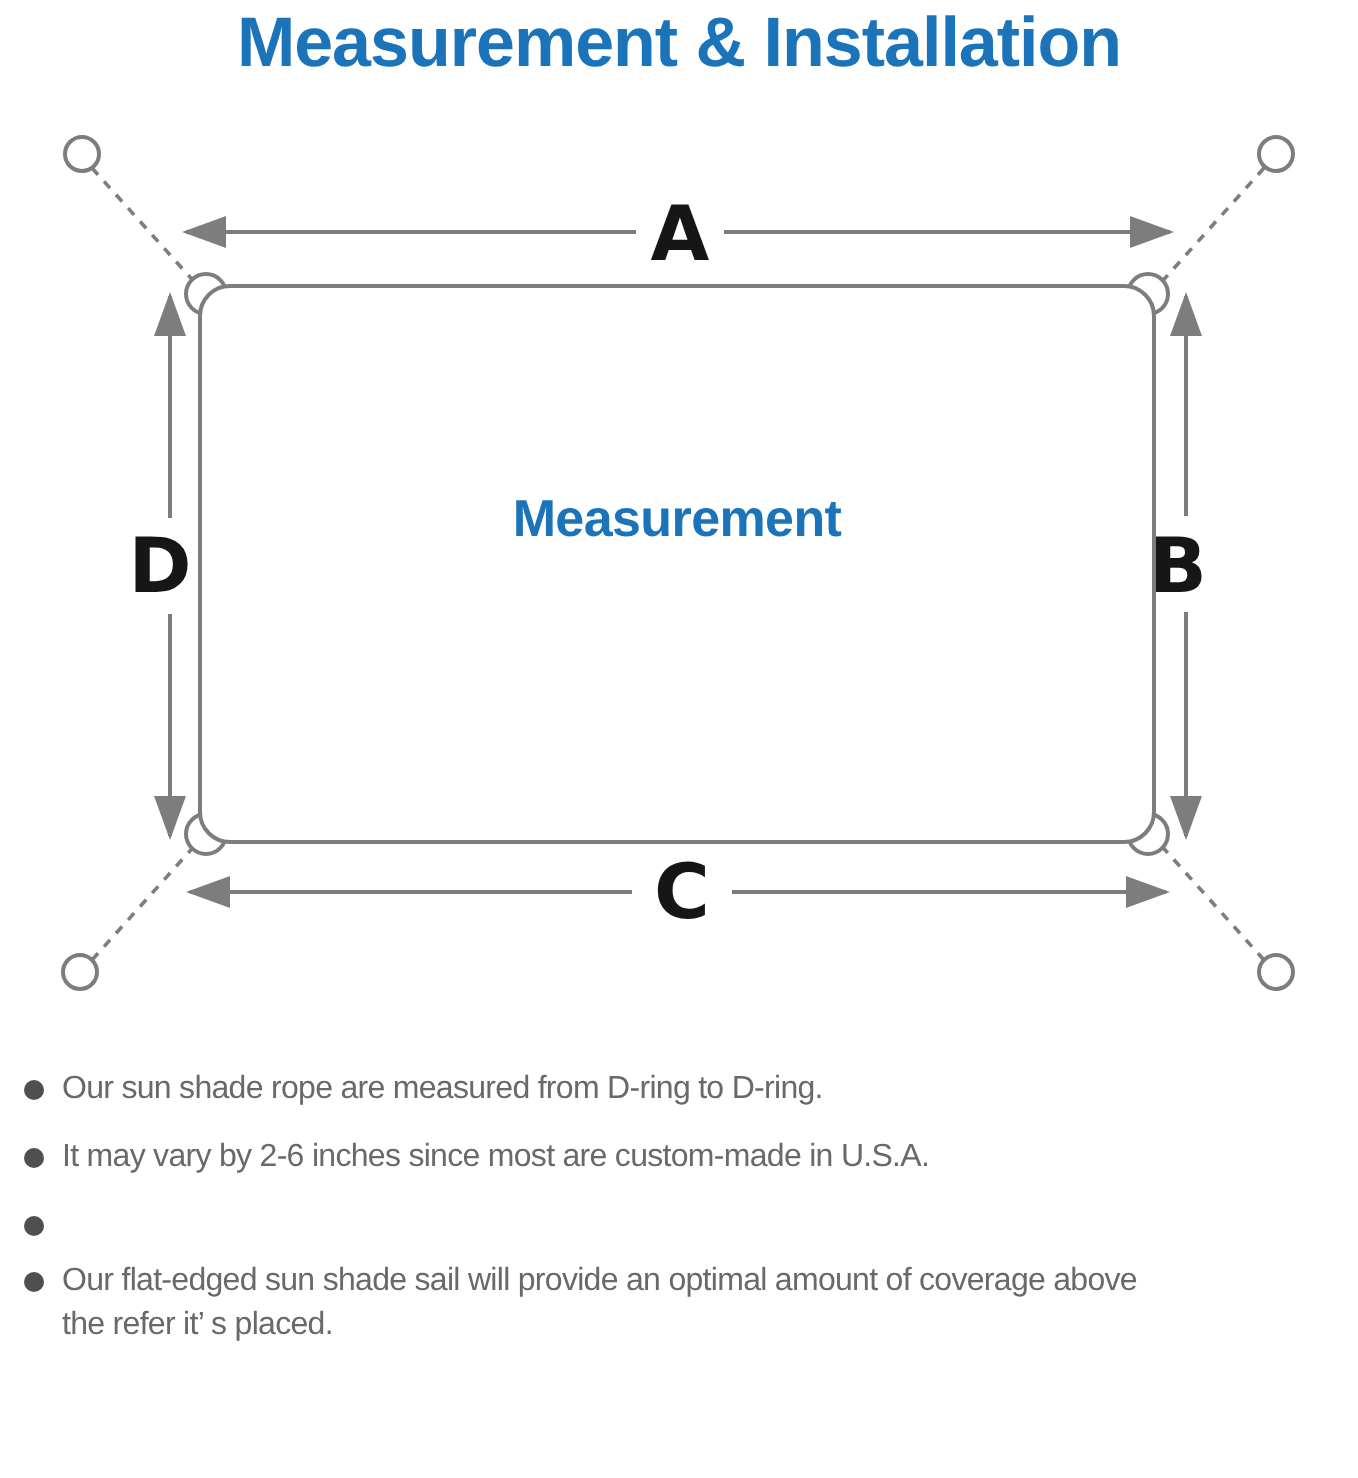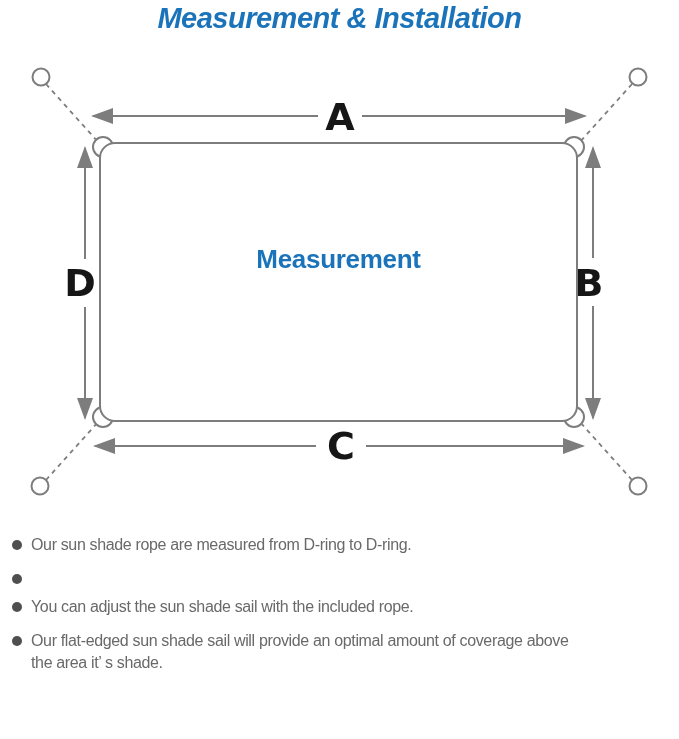--- a/index.html
+++ b/index.html
@@ -9,25 +9,24 @@
     height: 739px;
     background: #ffffff;
     overflow: hidden;
     font-family: "Liberation Sans", sans-serif;
   }
   .page-title {
     position: absolute;
     top: 2px; left: 0;
     width: 100%;
     text-align: center;
-    font-size: 29px;
+    font-size: 35px;
     font-weight: 700;
     letter-spacing: -0.5px;
     color: #1b74ba;
-    font-style: italic;
   }
   .diagram-svg { position: absolute; top: 0; left: 0; }
   .center-text {
     position: absolute;
     left: 100px;
     width: 477px;
     text-align: center;
     color: #1b74ba;
   }
   .center-title {
@@ -134,30 +133,30 @@
   <ul class="notes">
     <li class="note-item">
       <span class="note-dot"></span>
       <div class="note-text">
         <div>Our sun shade rope are measured from D-ring to D-ring.</div>
       </div>
     </li>
     <li class="note-item">
       <span class="note-dot"></span>
       <div class="note-text">
+        <div>It may vary by 2-6 inches since most are custom-made in U.S.A.</div>
       </div>
     </li>
     <li class="note-item">
       <span class="note-dot"></span>
       <div class="note-text">
-        <div>You can adjust the sun shade sail with the included rope.</div>
       </div>
     </li>
     <li class="note-item">
       <span class="note-dot"></span>
       <div class="note-text">
         <div>Our flat-edged sun shade sail will provide an optimal amount of coverage above</div>
-        <div>the area it’ s shade.</div>
+        <div>the refer it’ s placed.</div>
       </div>
     </li>
   </ul>
 
 </div>
 
 </body></html>

